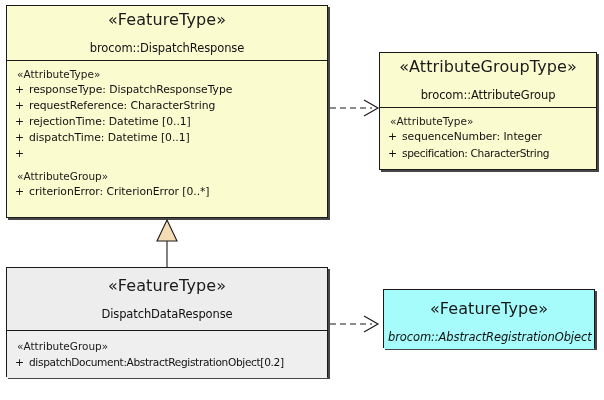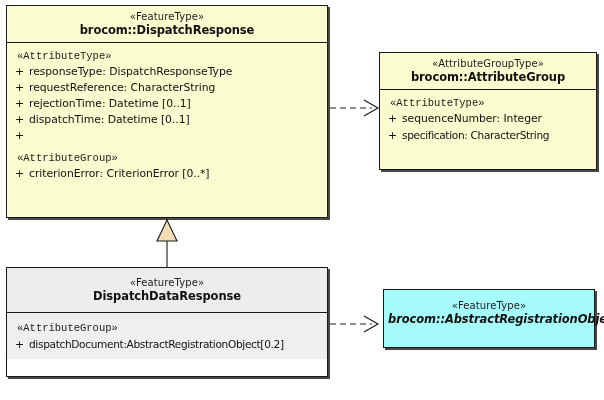--- a/index.html
+++ b/index.html
@@ -49,48 +49,47 @@
     line-height: 1.18;
   }
   .hdr-divider {
     height: 0;
     border-top: 1px solid #1a1a1a;
     font-size: 0;
     line-height: 0;
   }
   .stereotype {
     display: block;
-    font-size: 10px;
+    font-size: 16px;
     color: #1a1a1a;
     font-weight: normal;
     letter-spacing: 0.1px;
   }
   .classname {
     display: block;
     font-size: 11.5px;
-    font-weight: bold;
+    font-weight: normal;
     color: #111111;
-    margin-top: 1px;
+    margin-top: 12px;
     letter-spacing: -0.1px;
   }
   .classname.abstract {
     font-style: italic;
   }
 
   .body {
     padding: 5px 0 6px 0;
   }
 
   .group-label {
     font-size: 10.5px;
     color: #1a1a1a;
     padding: 1px 0 1px 10px;
     line-height: 1.35;
     white-space: nowrap;
-    font-family: Liberation Mono, monospace;
   }
   .attr-row {
     display: flex;
     align-items: baseline;
     font-size: 10.8px;
     color: #111111;
     line-height: 1.38;
     padding: 0.5px 0 0.5px 0;
     white-space: nowrap;
   }

